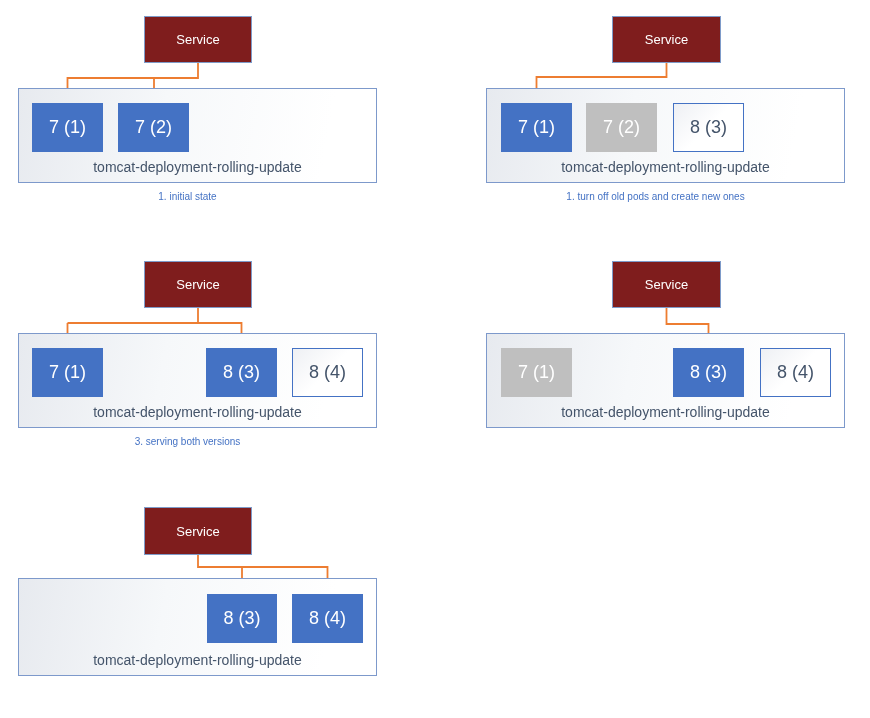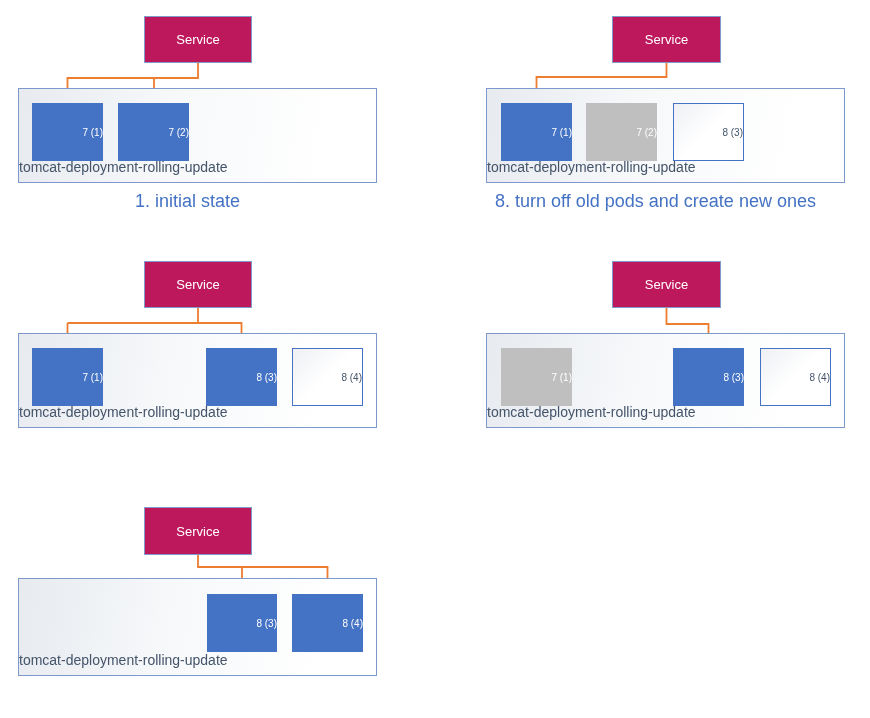--- a/index.html
+++ b/index.html
@@ -12,47 +12,47 @@
   .panel{position:absolute;}
   #p1{left:0;top:0;width:435px;height:245px;}
   #p2{left:435px;top:0;width:435px;height:245px;}
   #p3{left:0;top:245px;width:435px;height:235px;}
   #p4{left:435px;top:245px;width:435px;height:235px;}
   #p5{left:0;top:480px;width:435px;height:238px;}
   .arrows{position:absolute;left:0;top:0;pointer-events:none;}
   .arrows path{stroke:#ED7D31;stroke-width:1.8;fill:none;}
   .arrows polygon{fill:#ED7D31;}
   .service{
-    position:absolute;background:#be185d;border:1px solid #7e9bc9;
+    position:absolute;background:#7f1d1d;border:1px solid #7e9bc9;
     display:flex;align-items:center;justify-content:center;
     color:#ffffff;font-size:13px;box-sizing:border-box;
   }
   .deployment{
     position:absolute;box-sizing:border-box;
     border:1.5px solid #7d99cb;
     background:linear-gradient(100deg,#e7eaef 0%,#f6f8fa 40%,#ffffff 85%);
   }
   .dep-label{
-    position:absolute;left:0;right:0;bottom:7px;
+    position:absolute;left:0;right:0;bottom:7px;text-align:center;
     color:#44546a;font-size:14px;margin-top:28px;
   }
   .pod{
-    position:absolute;width:71px;height:58px;box-sizing:border-box;
-    display:flex;align-items:center;justify-content:flex-end;
-    font-size:10px;
+    position:absolute;width:71px;height:49px;box-sizing:border-box;
+    display:flex;align-items:center;justify-content:center;
+    font-size:18px;
   }
   .pod--active{background:#4472c4;color:#ffffff;}
   .pod--stopped{background:#bfbfbf;color:#ffffff;}
   .pod--new{
     background:linear-gradient(135deg,#eef0f4 0%,#ffffff 50%);
     border:1.5px solid #4472c4;color:#44546a;
   }
   .caption{
     position:absolute;text-align:center;
-    color:#4472c4;font-size:18px;
+    color:#4472c4;font-size:10px;
   }
 </style>
 </head>
 <body>
 
 <div class="canvas">
 
   <section class="panel" id="p1">
     <svg class="arrows" width="435" height="245" viewBox="0 0 435 245">
       <path d="M198 63 V78 H67.5 V94 M154 78 V94"></path>
@@ -87,21 +87,21 @@
     </div>
     <div class="pod pod--active" style="left:66px;top:103px">
       <span>7 (1)</span>
     </div>
     <div class="pod pod--stopped" style="left:151px;top:103px">
       <span>7 (2)</span>
     </div>
     <div class="pod pod--new" style="left:238px;top:103px">
       <span>8 (3)</span>
     </div>
-    <div class="caption" style="left:41px;top:191px;width:359px">8. turn off old pods and create new ones</div>
+    <div class="caption" style="left:41px;top:191px;width:359px">1. turn off old pods and create new ones</div>
   </section>
 
   <section class="panel" id="p3">
     <svg class="arrows" width="435" height="235" viewBox="0 0 435 235">
       <path d="M198 63 V78 M67.5 78 H241.5 V94 M67.5 78 V94"></path>
       <polygon points="62.5,94 72.5,94 67.5,103"></polygon>
       <polygon points="236.5,94 246.5,94 241.5,103"></polygon>
     </svg>
     <div class="service" style="left:144px;top:16px;width:108px;height:47px">
       <span>Service</span>
@@ -111,20 +111,21 @@
     </div>
     <div class="pod pod--active" style="left:32px;top:103px">
       <span>7 (1)</span>
     </div>
     <div class="pod pod--active" style="left:206px;top:103px">
       <span>8 (3)</span>
     </div>
     <div class="pod pod--new" style="left:292px;top:103px">
       <span>8 (4)</span>
     </div>
+    <div class="caption" style="left:8px;top:191px;width:359px">3. serving both versions</div>
   </section>
 
   <section class="panel" id="p4">
     <svg class="arrows" width="435" height="235" viewBox="0 0 435 235">
       <path d="M231.5 63 V79 H273.5 V94"></path>
       <polygon points="268.5,94 278.5,94 273.5,103"></polygon>
     </svg>
     <div class="service" style="left:177px;top:16px;width:109px;height:47px">
       <span>Service</span>
     </div>

